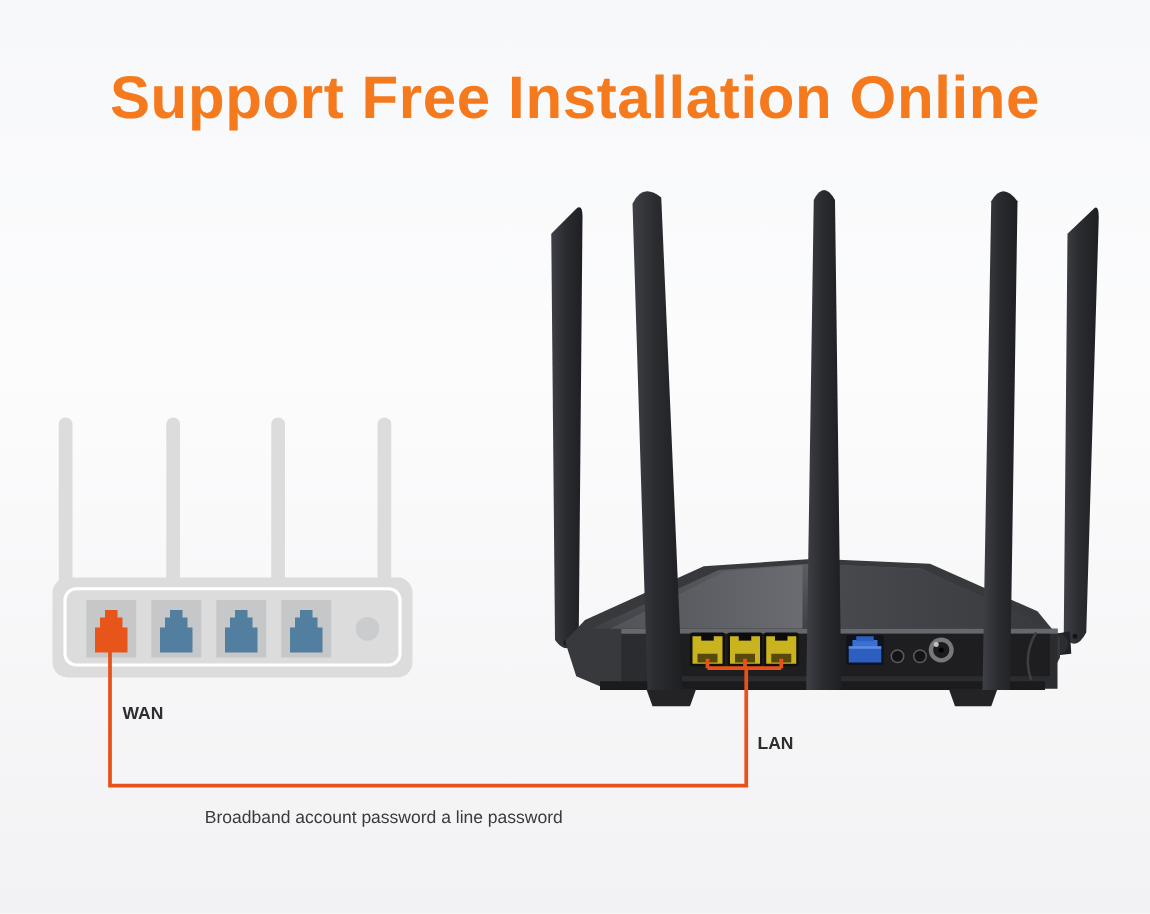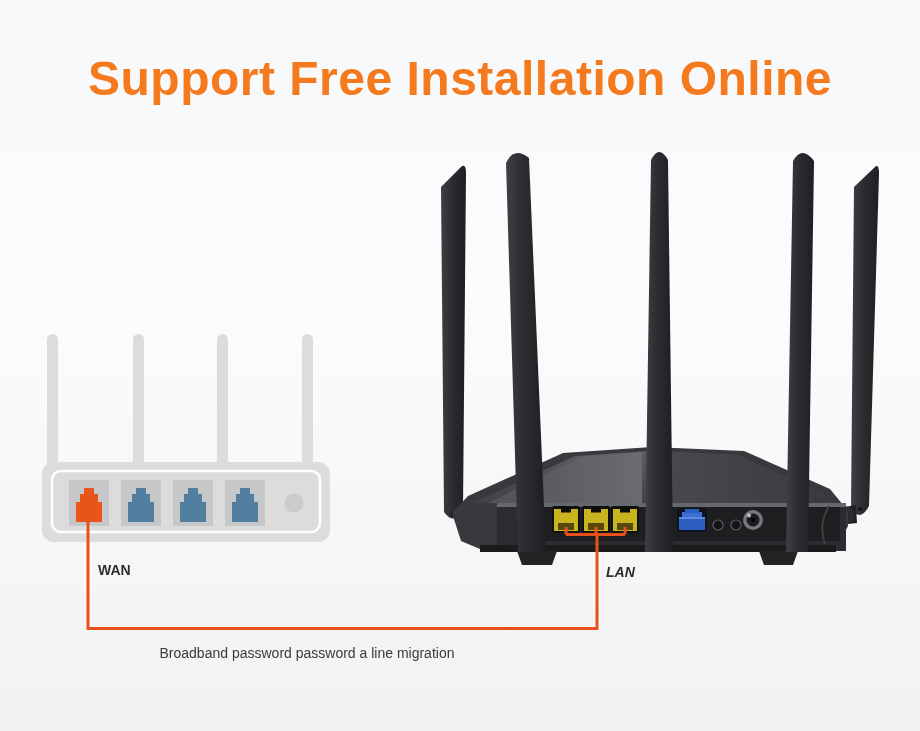--- a/index.html
+++ b/index.html
@@ -11,21 +11,21 @@
   .art{position:absolute;left:0;top:0;}
   .title{
     position:absolute;top:54px;left:0;width:100%;text-align:center;
     font-size:48px;line-height:50px;font-weight:bold;color:#f5791d;
     letter-spacing:0.5px;white-space:nowrap;
   }
   .port-label{
     position:absolute;font-size:14px;font-weight:bold;color:#2e2e30;line-height:14px;text-align:center;
   }
   .wan-label{left:98px;top:563px;}
-  .lan-label{left:606px;top:565px;font-style:italic;}
+  .lan-label{left:606px;top:587px;}
   .caption{
     position:absolute;top:645px;left:0;width:614px;text-align:center;
     font-size:14px;color:#3a3a3c;line-height:16px;
   }
 </style>
 </head>
 <body>
 
 <div class="stage">
 
@@ -165,15 +165,15 @@
 
     <g stroke="#e8521a" stroke-width="3" fill="none">
       <path d="M88,521 L88,628.5 L597,628.5 L597,534.5"></path>
       <path d="M566,534.5 L625,534.5 M566,534.5 L566,527 M596,534.5 L596,527 M625,534.5 L625,527"></path>
     </g>
   </svg>
 
   <div class="title">Support Free Installation Online</div>
   <div class="port-label wan-label">WAN</div>
   <div class="port-label lan-label">LAN</div>
-  <div class="caption">Broadband password password a line migration</div>
+  <div class="caption">Broadband account password a line password</div>
 
 </div>
 
 </body></html>

